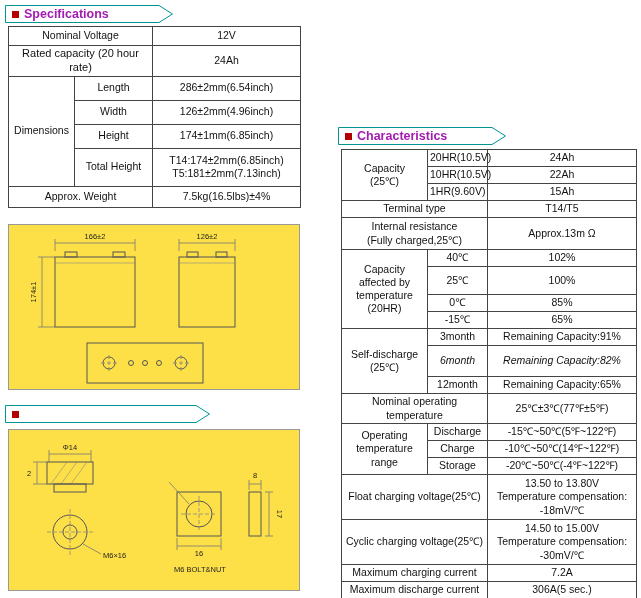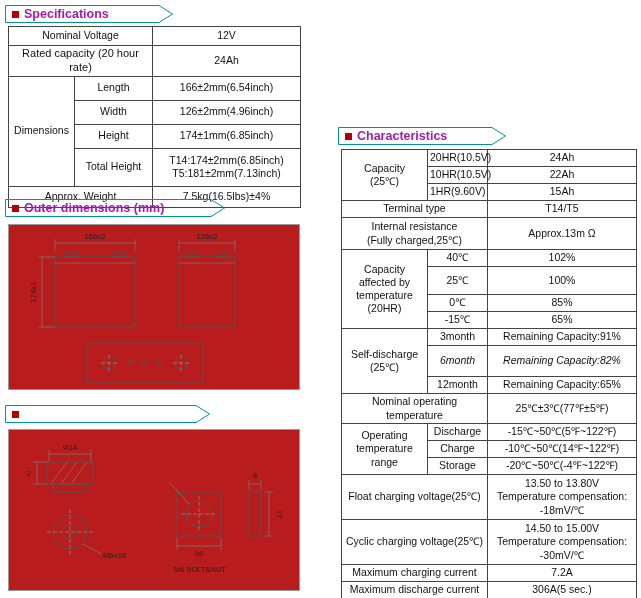--- a/index.html
+++ b/index.html
@@ -13,21 +13,21 @@
   .bullet { width:7px; height:7px; background:#b30000; flex:0 0 auto; }
   .hdr-text { color:#a21caf; font-weight:bold; font-size:12.5px; white-space:nowrap; }
 
   
   table.tbl { position:absolute; border-collapse:collapse; table-layout:fixed; font-size:10.5px; color:#111; background:#fff; }
   table.tbl td { border:1px solid #444; text-align:center; vertical-align:middle; padding:1px 2px; white-space:pre-line; line-height:1.25; }
   td.cell-left { text-align:left; padding-left:4px; }
   td.small { font-size:11px; }
 
   
-  .box { position:absolute; border:1px solid #999; background:#b91c1c; }
+  .box { position:absolute; border:1px solid #999; background:#fde047; }
   svg text.dim { font-size:7.5px; fill:#222; font-family:"Liberation Sans", sans-serif; }
   svg .draw { stroke:#555; fill:none; stroke-width:1; }
   svg .dimline { stroke:#777; stroke-width:0.8; }
   svg .center { stroke:#888; stroke-width:0.8; stroke-dasharray:4 2; }
   svg .hatch { stroke:#888; stroke-width:0.6; }
 </style>
 </head>
 <body>
 
 <div id="page">
@@ -53,21 +53,21 @@
       <td colspan="2">Nominal Voltage</td>
       <td>12V</td>
     </tr>
     <tr style="height:19px;">
       <td colspan="2" class="small">Rated capacity (20 hour rate)</td>
       <td>24Ah</td>
     </tr>
     <tr style="height:24px;">
       <td rowspan="4">Dimensions</td>
       <td>Length</td>
-      <td>166±2mm(6.54inch)</td>
+      <td>286±2mm(6.54inch)</td>
     </tr>
     <tr style="height:24px;">
       <td>Width</td>
       <td>126±2mm(4.96inch)</td>
     </tr>
     <tr style="height:24px;">
       <td>Height</td>
       <td>174±1mm(6.85inch)</td>
     </tr>
     <tr style="height:38px;">
@@ -75,29 +75,20 @@
       <td>T14:174±2mm(6.85inch)
 T5:181±2mm(7.13inch)</td>
     </tr>
     <tr style="height:21px;">
       <td colspan="2">Approx. Weight</td>
       <td>7.5kg(16.5lbs)±4%</td>
     </tr>
   </tbody>
     </table>
 
-  <div class="hdr" style="left:5px; top:199px; width:220px;">
-    <svg class="banner" width="220" height="18">
-      <polygon points="0.5,0.5 206,0.5 219.5,9 206,17.5 0.5,17.5" fill="none" stroke="#009494"></polygon>
-    </svg>
-    <div class="hdr-inner">
-      <span class="bullet"></span>
-      <span class="hdr-text">Outer dimensions (mm)</span>
-    </div>
-  </div>
 
   <div class="box" style="left:8px; top:224px; width:292px; height:166px;">
     <svg width="290" height="164">
 
       <rect class="draw" x="46" y="32" width="80" height="70"></rect>
       <line class="hatch" x1="46" y1="38" x2="126" y2="38"></line>
       <rect class="draw" x="56" y="27" width="12" height="5"></rect>
       <rect class="draw" x="104" y="27" width="12" height="5"></rect>
 
       <line class="dimline" x1="46" y1="18" x2="126" y2="18"></line>

